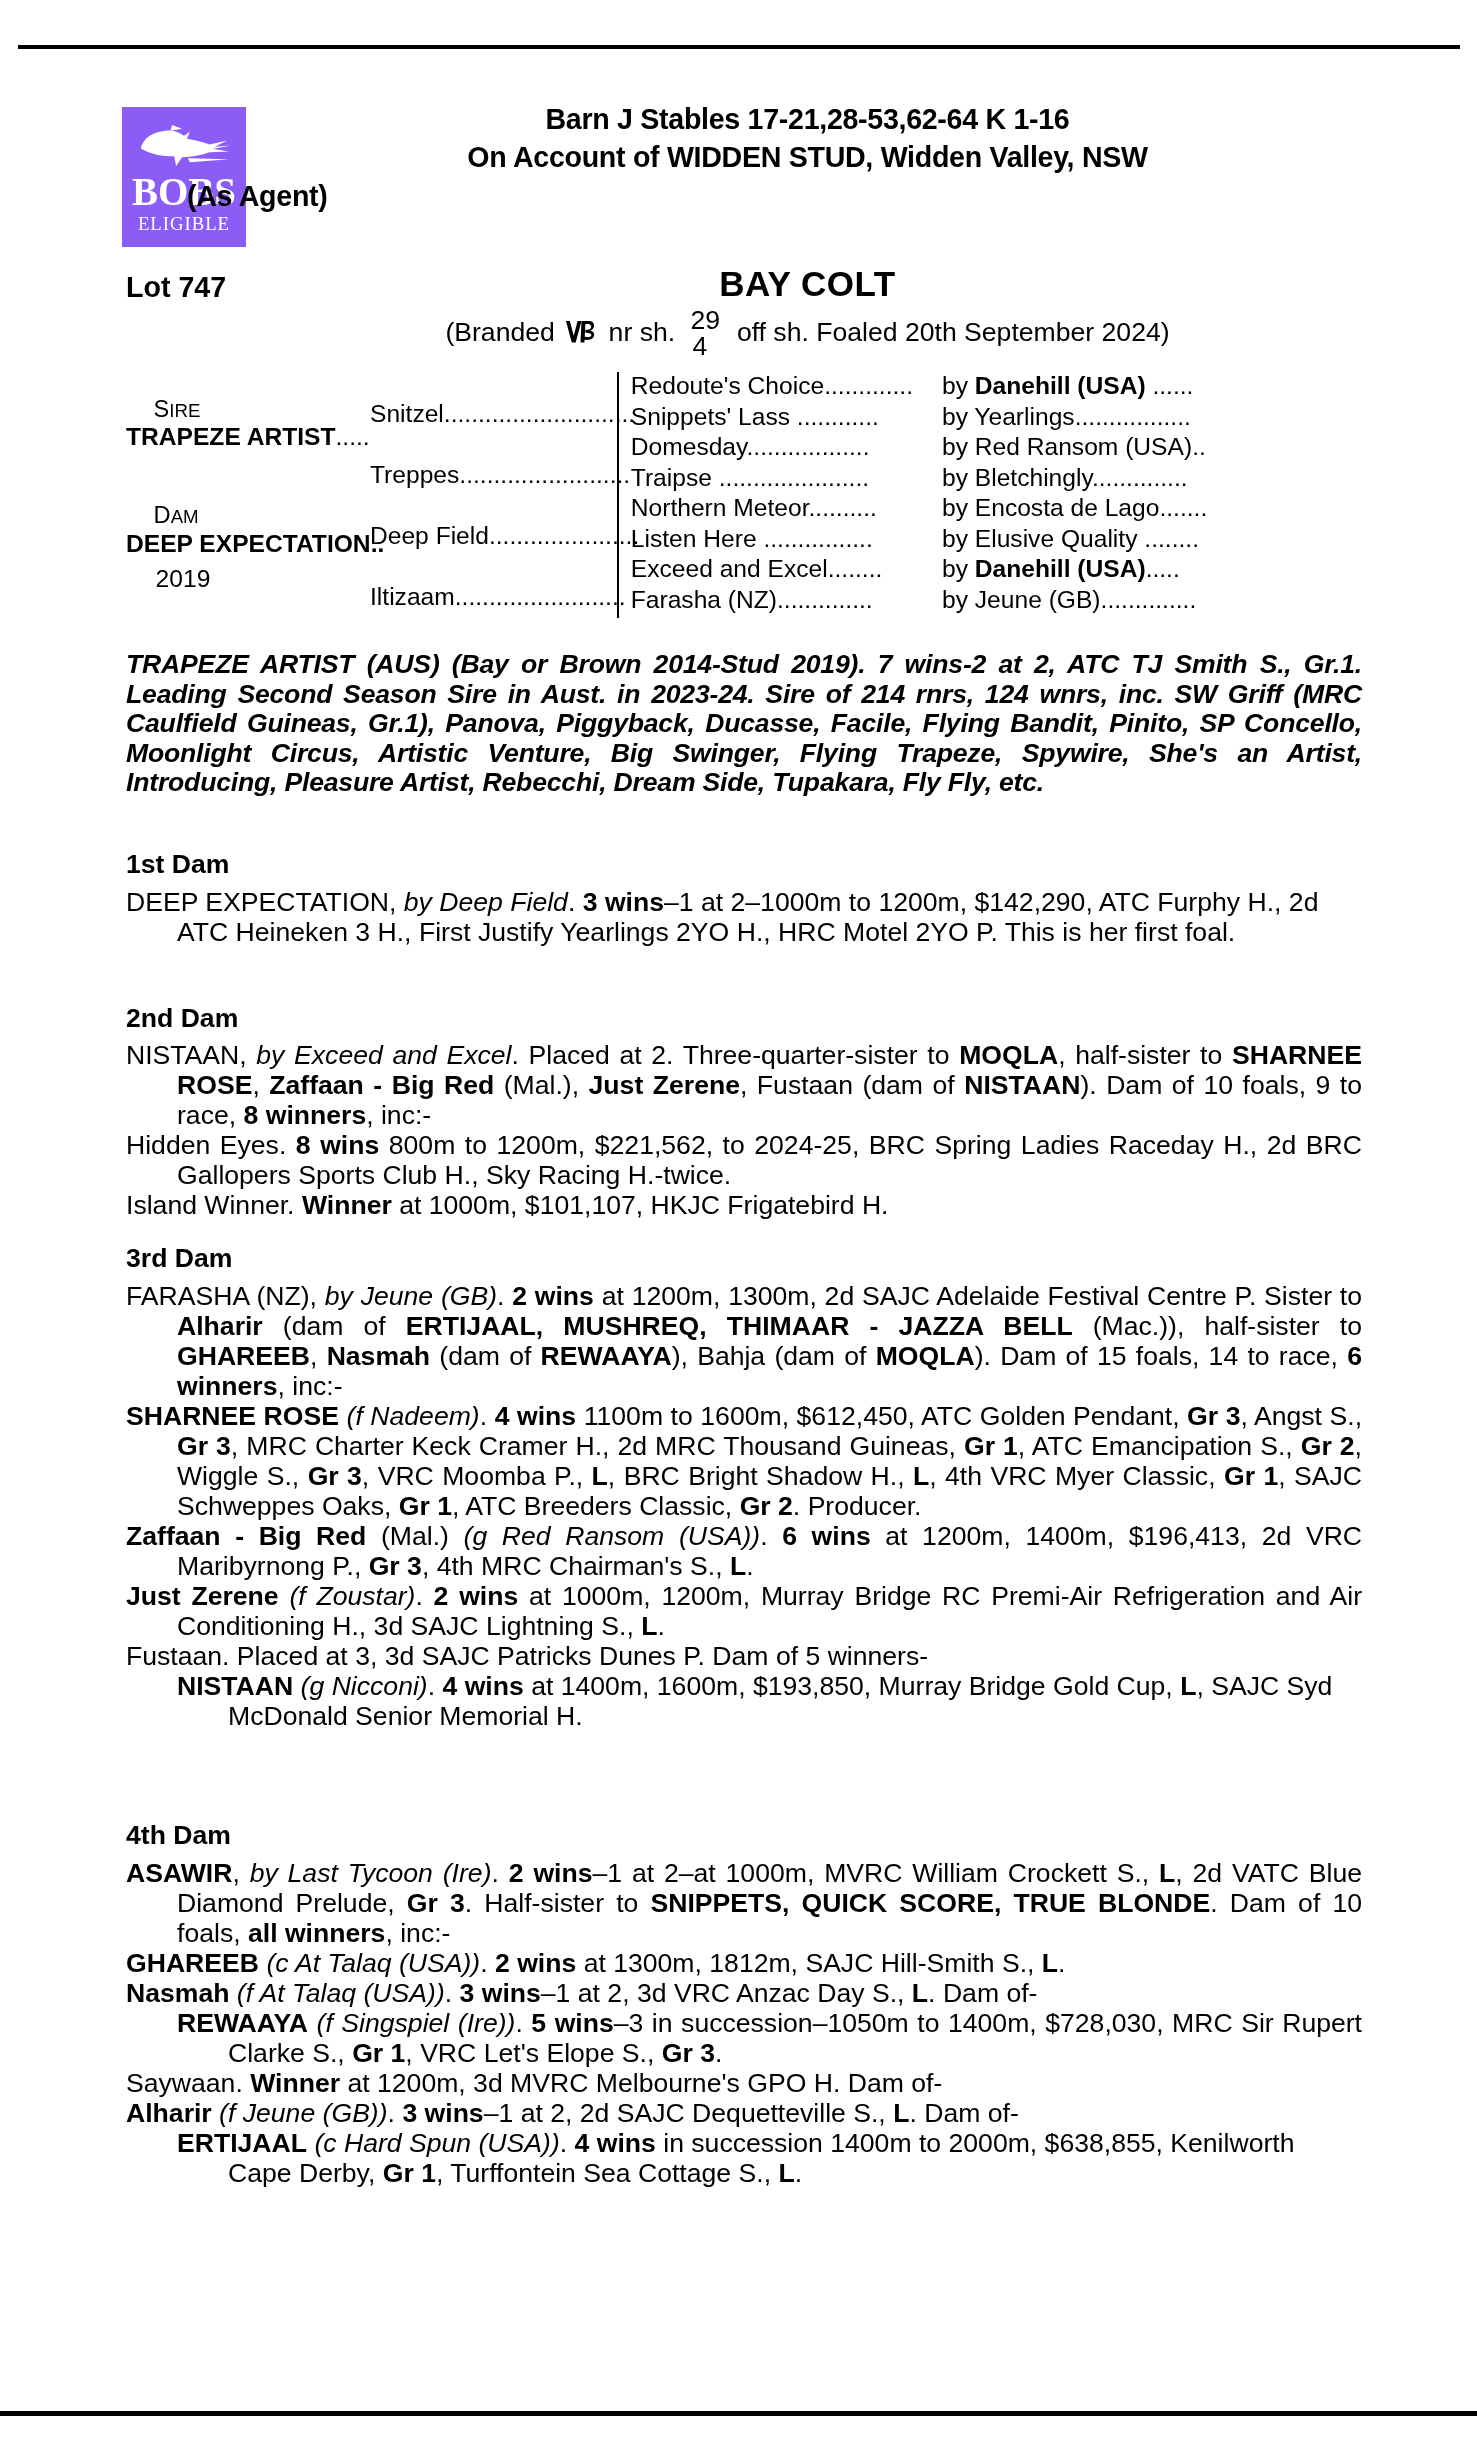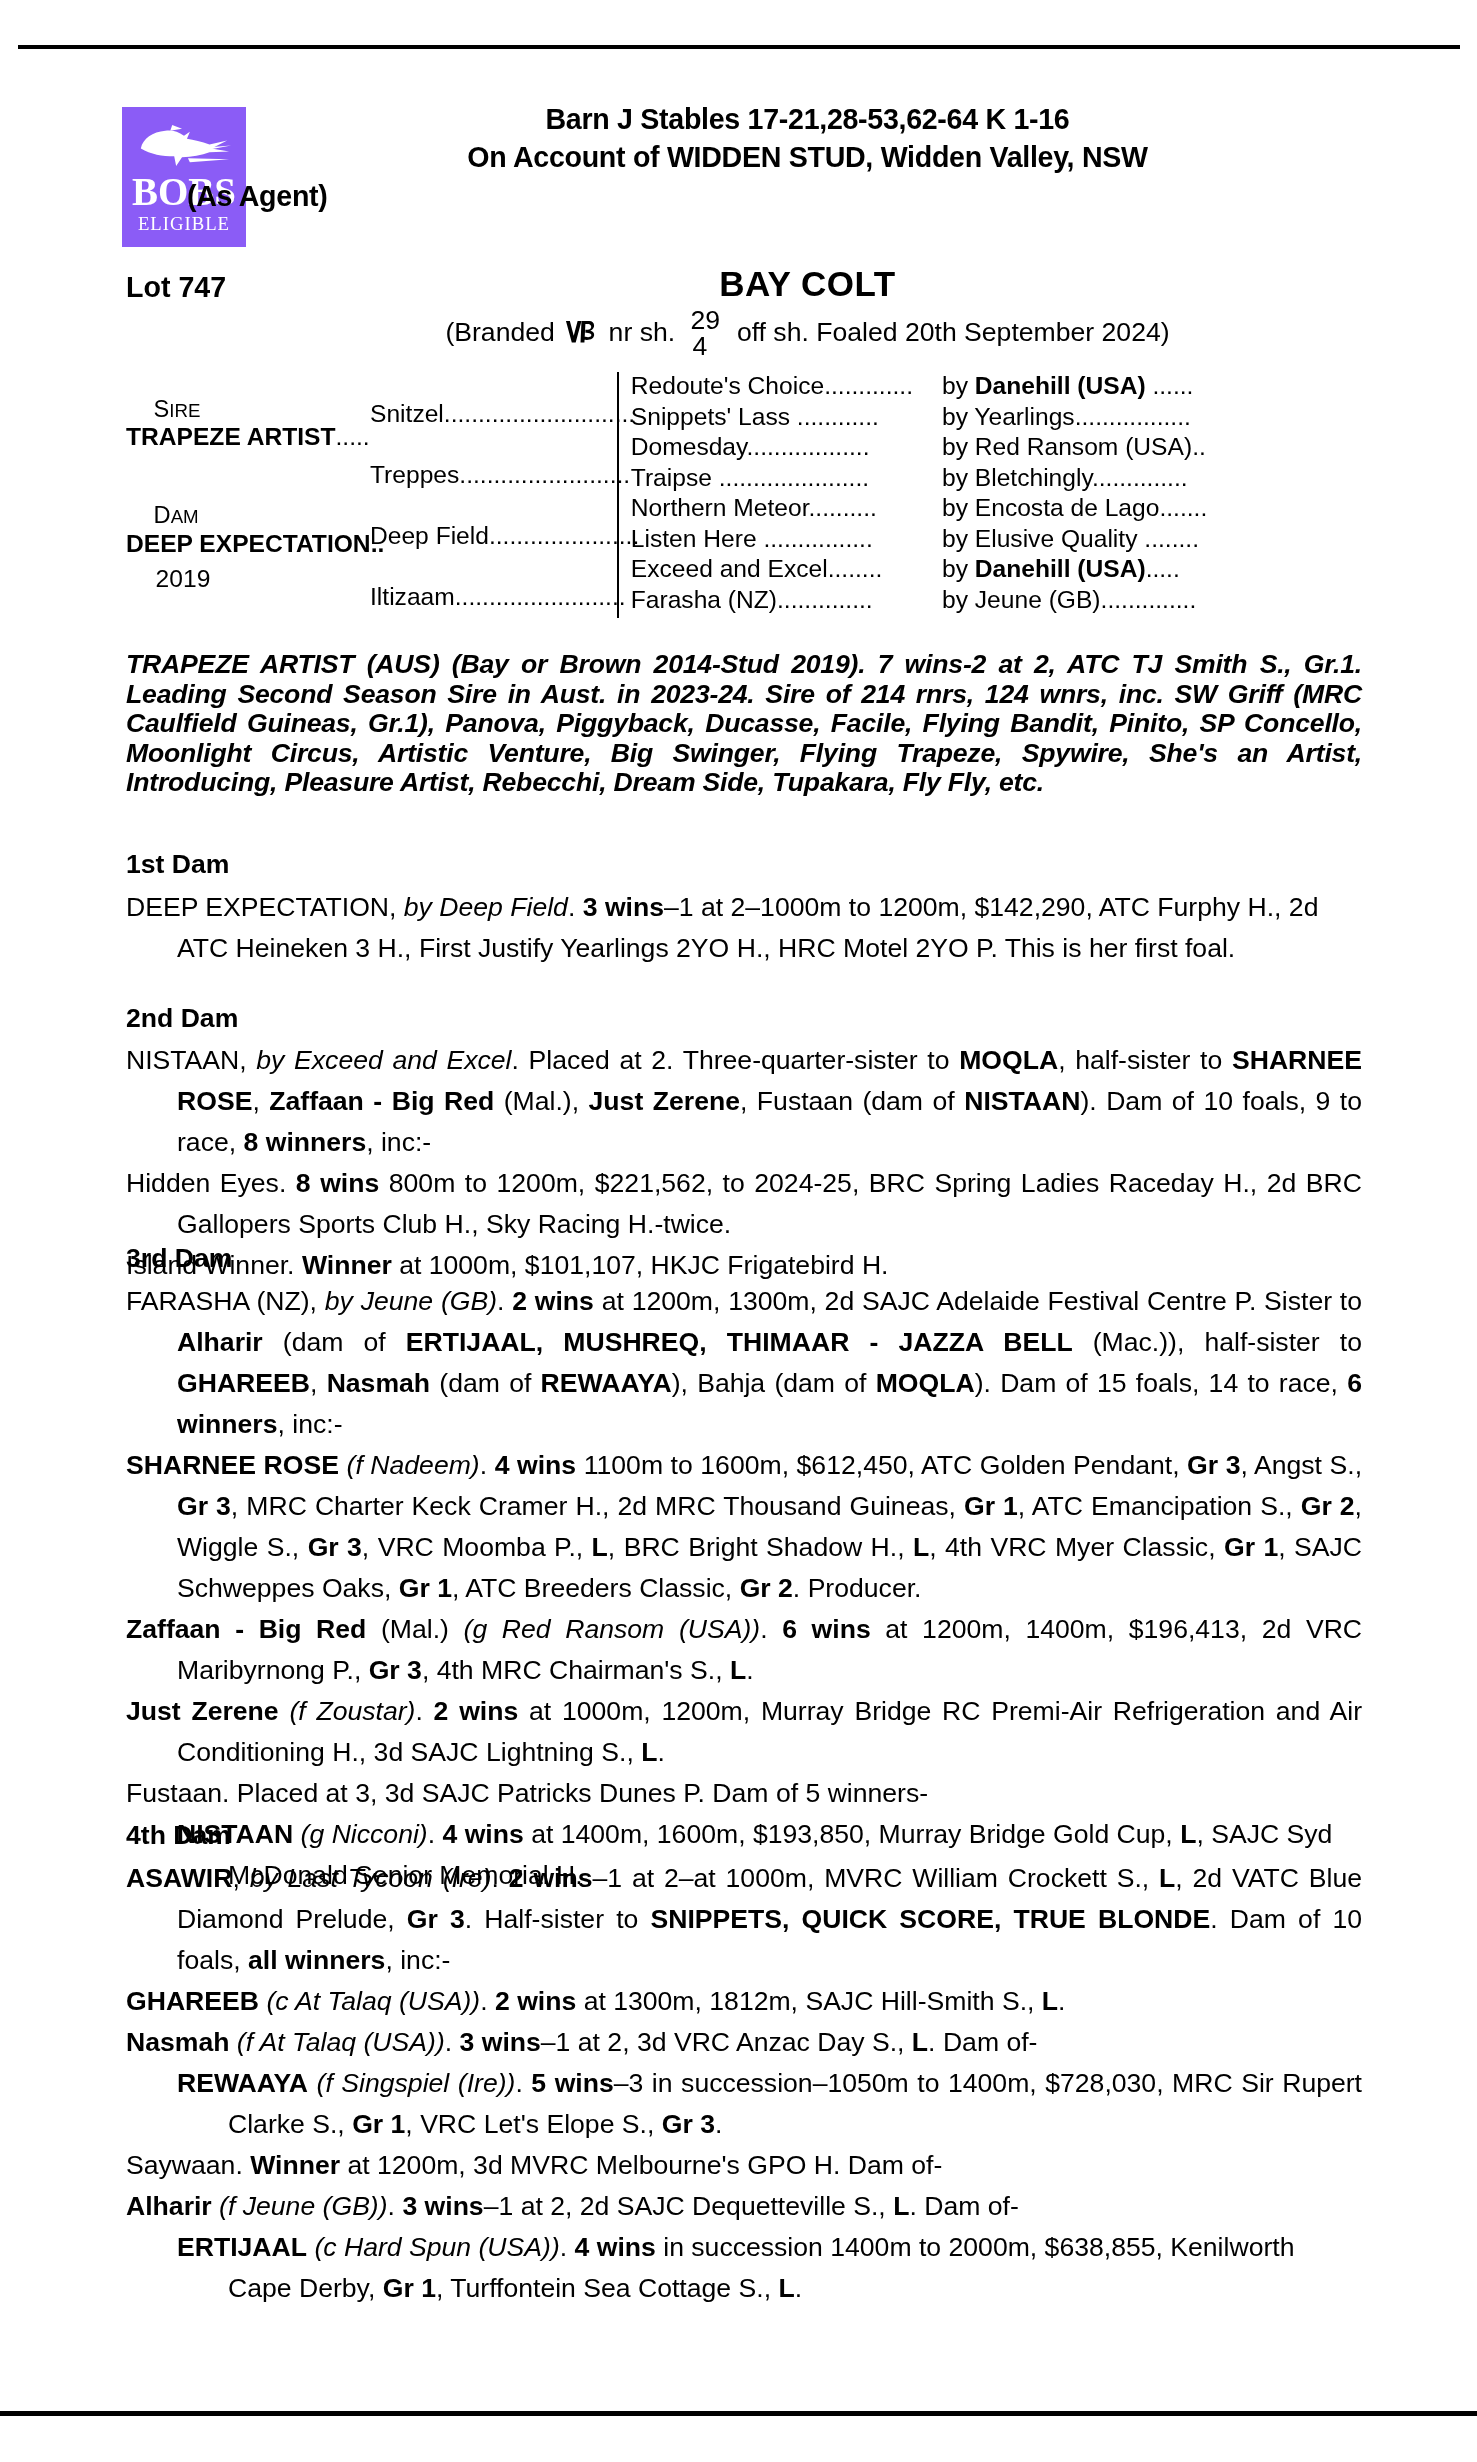--- a/index.html
+++ b/index.html
@@ -269,21 +269,21 @@
     position: absolute;
     left: 126px;
     font-size: 26.6px;
     font-weight: 700;
   }
   .dam-body {
     position: absolute;
     left: 126px;
     width: 1236px;
     font-size: 26.6px;
-    line-height: 41px;
+    line-height: 30px;
     text-align: justify;
   }
   .dam-body p {
     margin: 0;
     text-indent: -51px;
     padding-left: 51px;
   }
   .dam-body p.ind1 {
     text-indent: -51px;
     padding-left: 102px;

